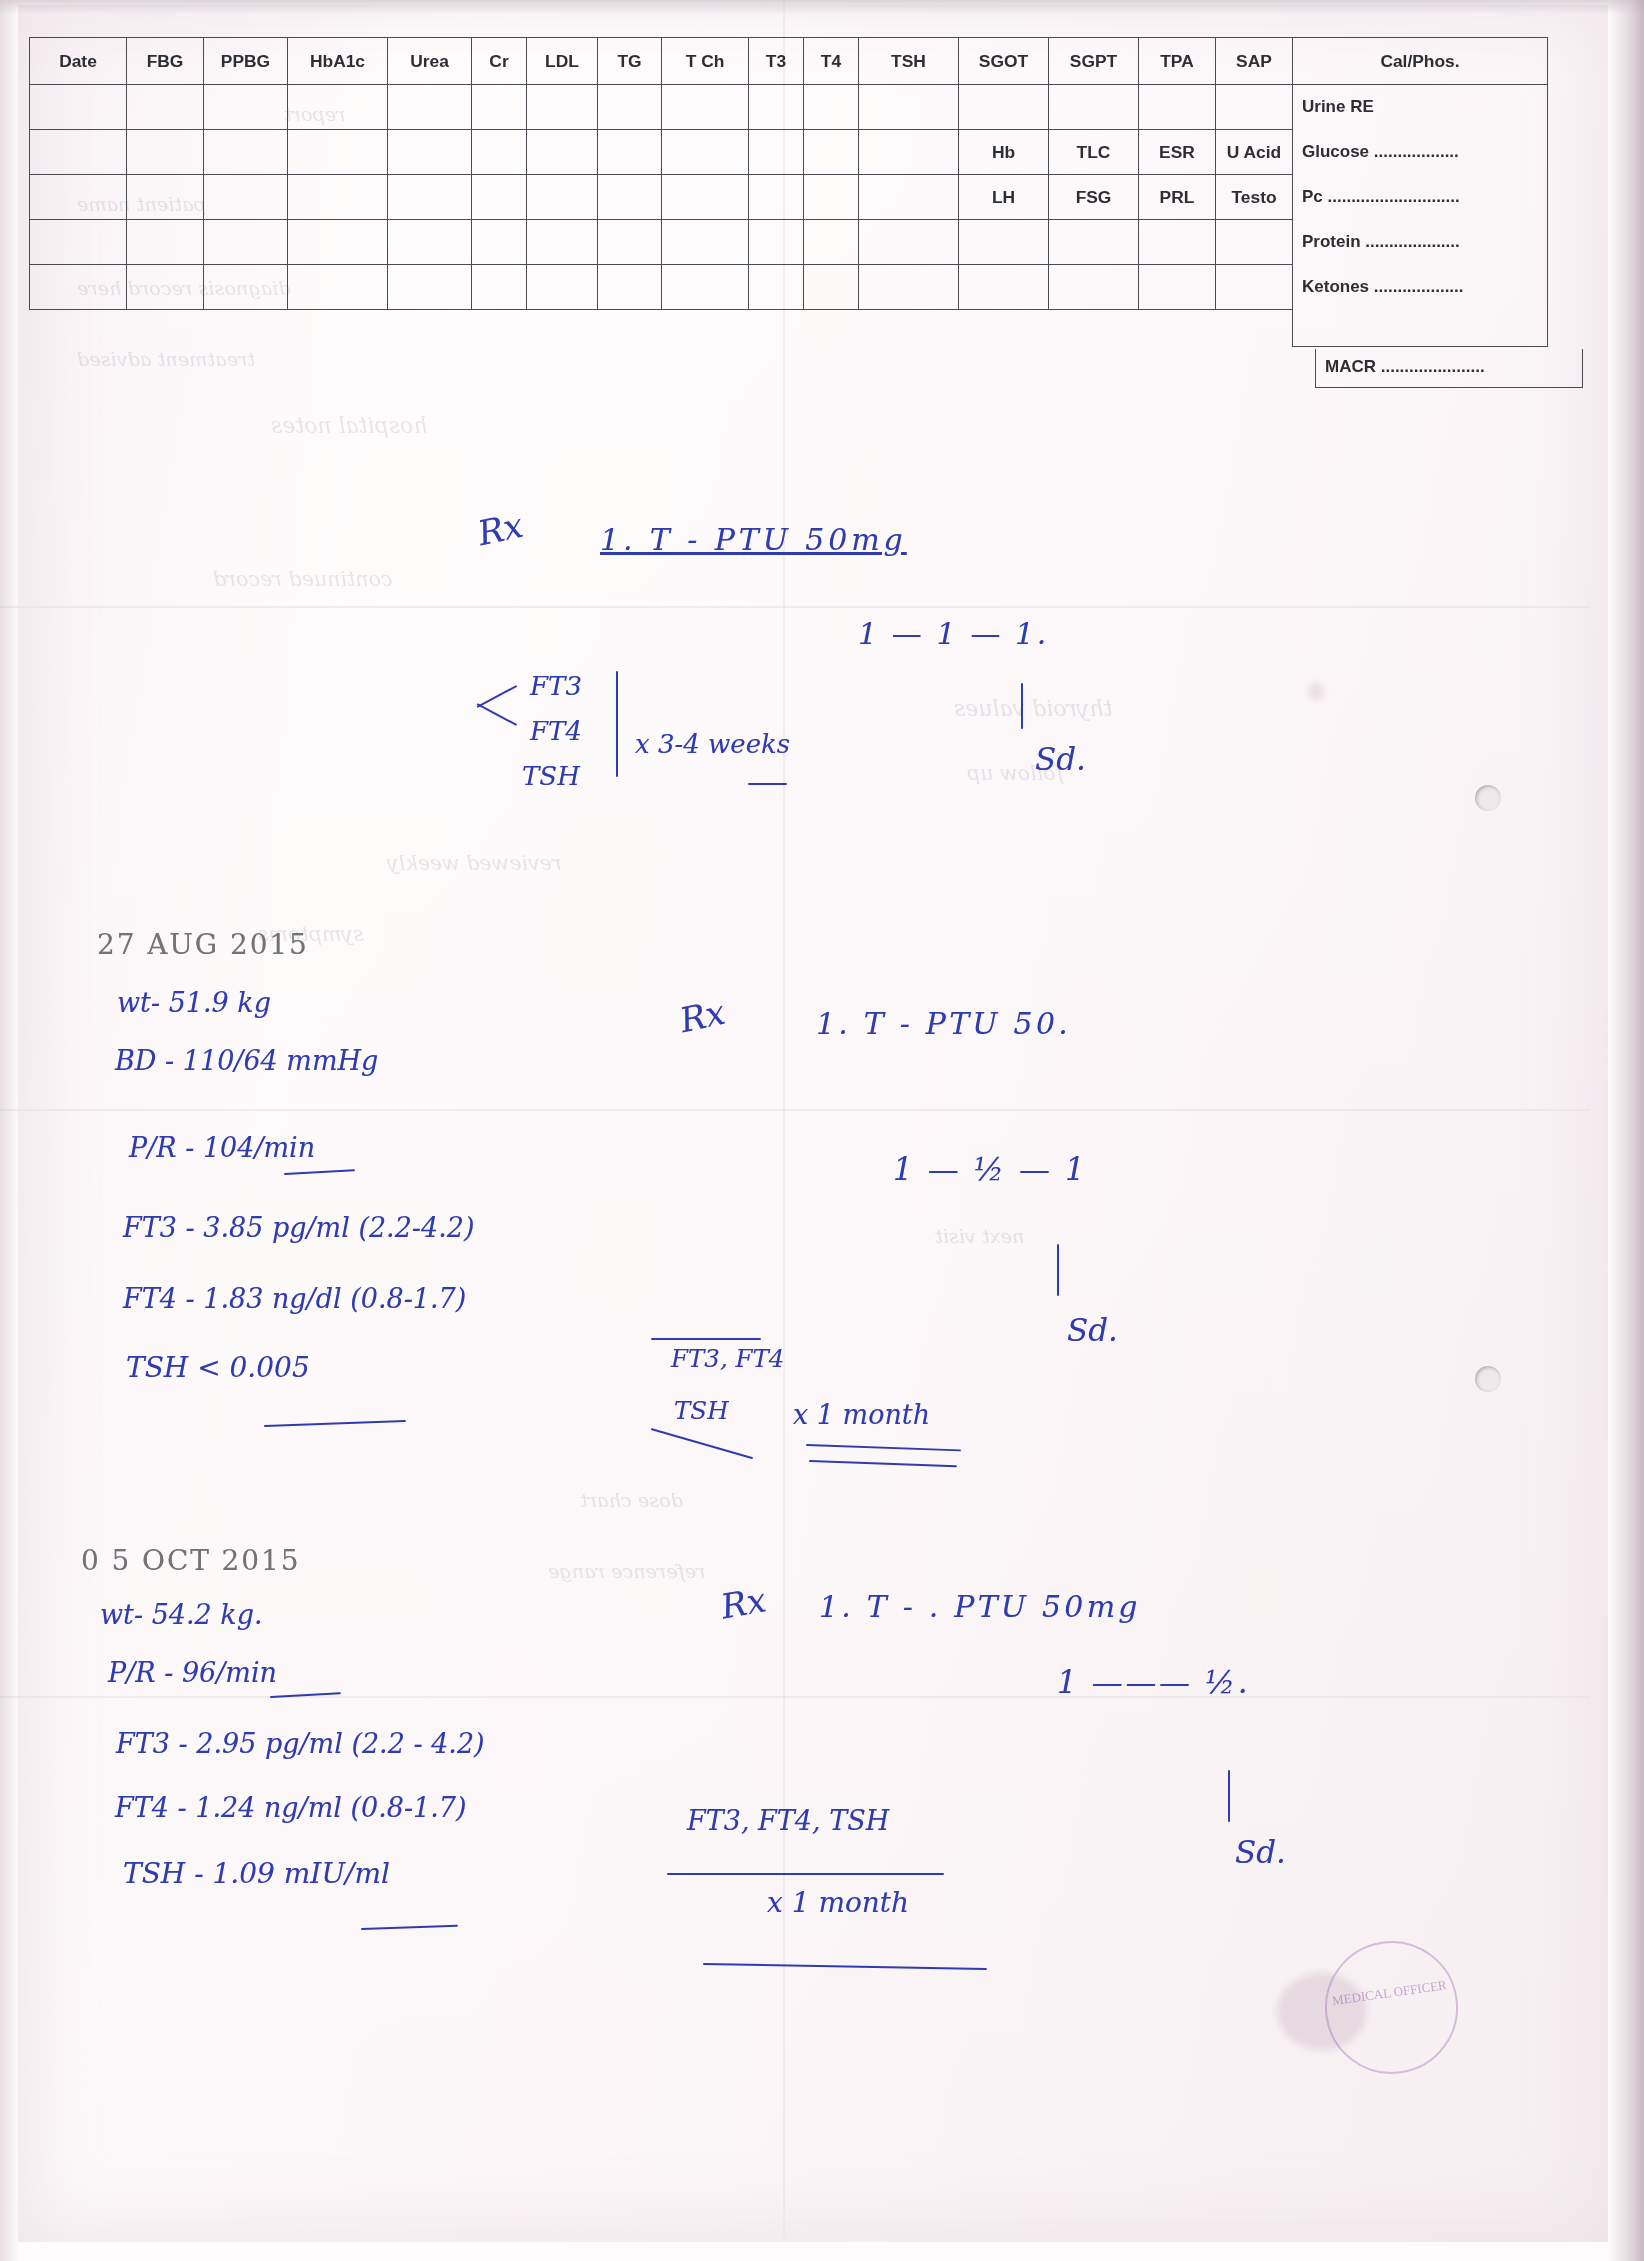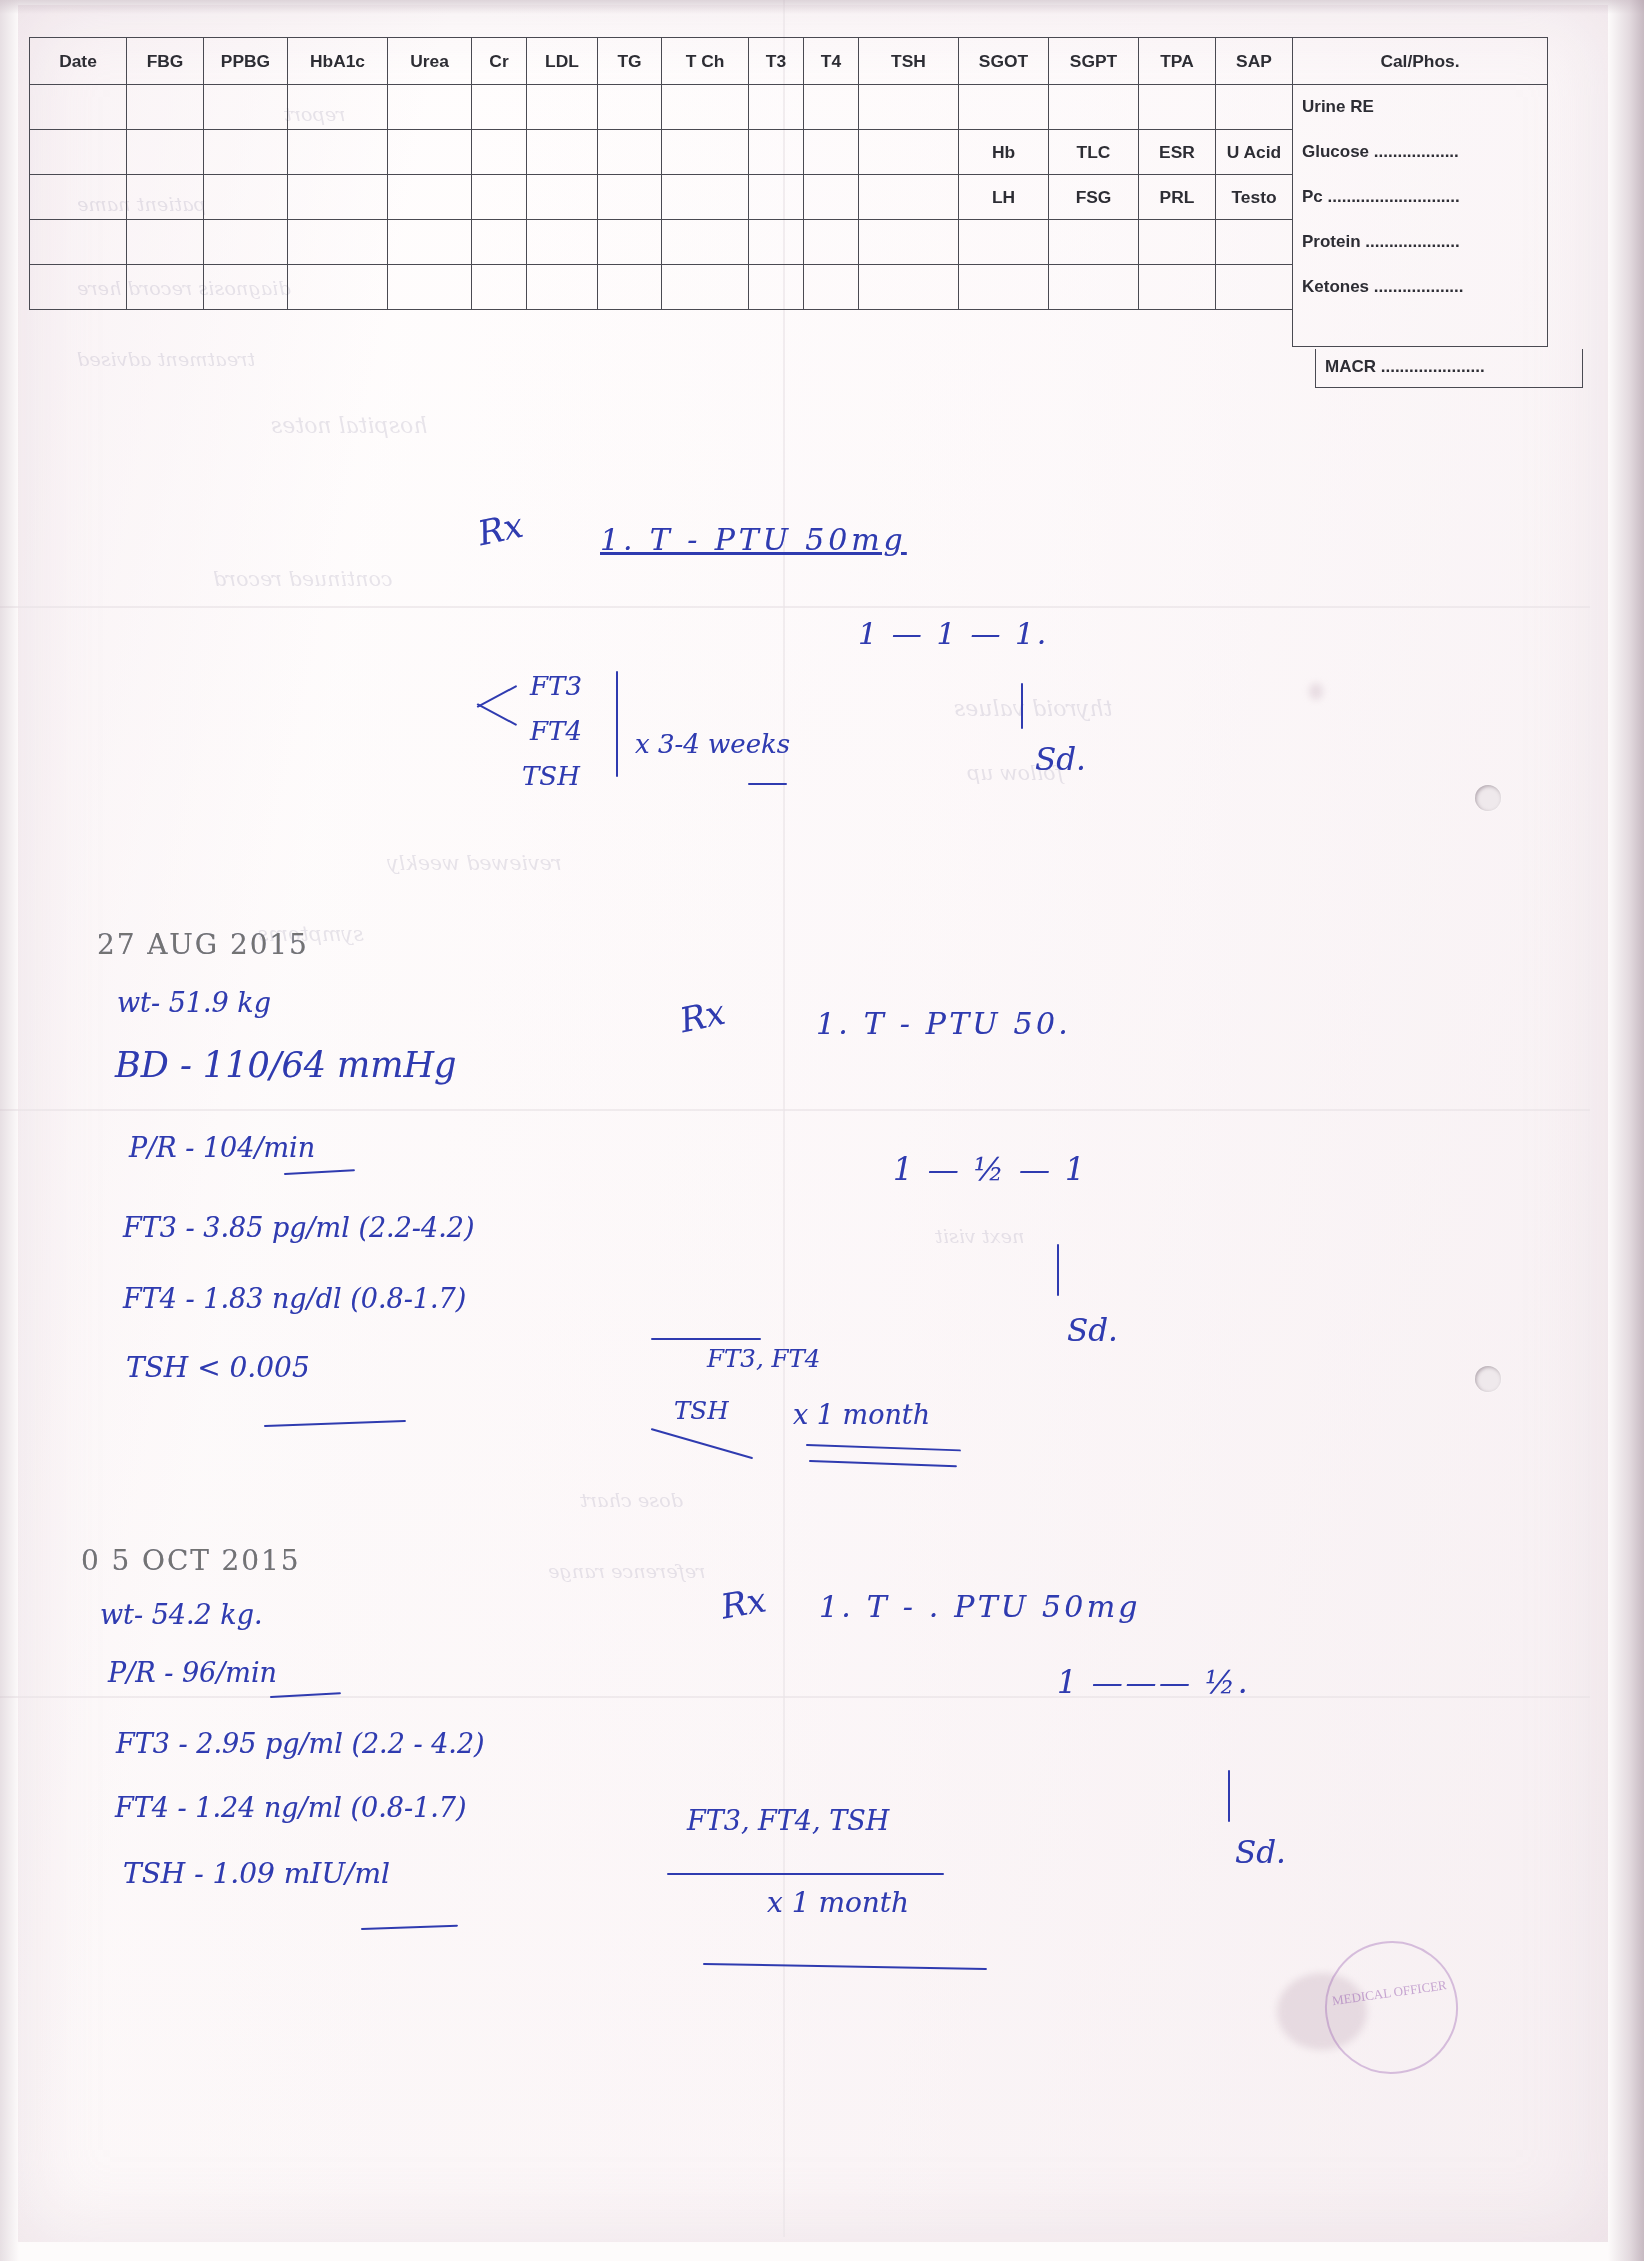--- a/index.html
+++ b/index.html
@@ -368,36 +368,36 @@
   <div class="hw" style="left:530px; top:716px; font-size:26px;">FT4</div>
   <div class="hw" style="left:522px; top:761px; font-size:26px;">TSH</div>
   <div class="vline" style="left:616px; top:671px; height:106px;"></div>
   <div class="line" style="left:477px; top:703px; width:45px; transform:rotate(28deg);"></div>
   <div class="line" style="left:477px; top:706px; width:45px; transform:rotate(-28deg);"></div>
   <div class="hw" style="left:635px; top:729px; font-size:26px;">x 3-4 weeks</div>
   <div class="line" style="left:748px; top:783px; width:39px;"></div>
 
   <div class="hw dark" style="left:97px; top:928px; font-size:28px; font-style:normal; letter-spacing:1.9px;">27 AUG 2015</div>
   <div class="hw" style="left:117px; top:987px; font-size:27px;">wt- 51.9 kg</div>
-  <div class="hw" style="left:115px; top:1045px; font-size:35px;">BD - 110/64 mmHg</div>
+  <div class="hw" style="left:115px; top:1045px; font-size:27px;">BD - 110/64 mmHg</div>
   <div class="hw" style="left:129px; top:1132px; font-size:27px;">P/R - 104/min</div>
   <div class="line" style="left:284px; top:1173px; width:71px; transform:rotate(-3deg);"></div>
 
   <div class="hw" style="left:123px; top:1212px; font-size:27px;">FT3 - 3.85 pg/ml (2.2-4.2)</div>
   <div class="hw" style="left:123px; top:1283px; font-size:27px;">FT4 - 1.83 ng/dl (0.8-1.7)</div>
   <div class="hw" style="left:126px; top:1351px; font-size:28px;">TSH  &lt;  0.005</div>
   <div class="line" style="left:264px; top:1425px; width:142px; transform:rotate(-2deg);"></div>
 
   <div class="hw" style="left:680px; top:996px; font-size:34px; transform:rotate(-12deg);">Rx</div>
   <div class="hw" style="left:816px; top:1006px; font-size:30px; letter-spacing:3.2px;">1.  T -   PTU  50.</div>
   <div class="hw" style="left:893px; top:1151px; font-size:31px; letter-spacing:2.6px;">1 — ½ — 1</div>
   <div class="vline" style="left:1057px; top:1244px; height:52px;"></div>
   <div class="hw" style="left:1067px; top:1312px; font-size:31px;">Sd.</div>
 
-  <div class="hw" style="left:671px; top:1344px; font-size:24.5px;margin-left:36px;">FT3, FT4</div>
+  <div class="hw" style="left:671px; top:1344px; font-size:24.5px;">FT3, FT4</div>
   <div class="line" style="left:651px; top:1338px; width:110px;"></div>
   <div class="hw" style="left:674px; top:1396px; font-size:24.5px;">TSH</div>
   <div class="line" style="left:651px; top:1428px; width:106px; transform:rotate(16deg);"></div>
   <div class="hw" style="left:793px; top:1399px; font-size:27px;">x 1 month</div>
   <div class="line" style="left:806px; top:1444px; width:155px; transform:rotate(2deg);"></div>
   <div class="line" style="left:809px; top:1460px; width:148px; transform:rotate(2deg);"></div>
 
   <div class="hw dark" style="left:81px; top:1544px; font-size:28px; font-style:normal; letter-spacing:1.9px;">0 5 OCT 2015</div>
   <div class="hw" style="left:100px; top:1599px; font-size:27px;">wt- 54.2 kg.</div>
   <div class="hw" style="left:108px; top:1657px; font-size:27px;">P/R - 96/min</div>

